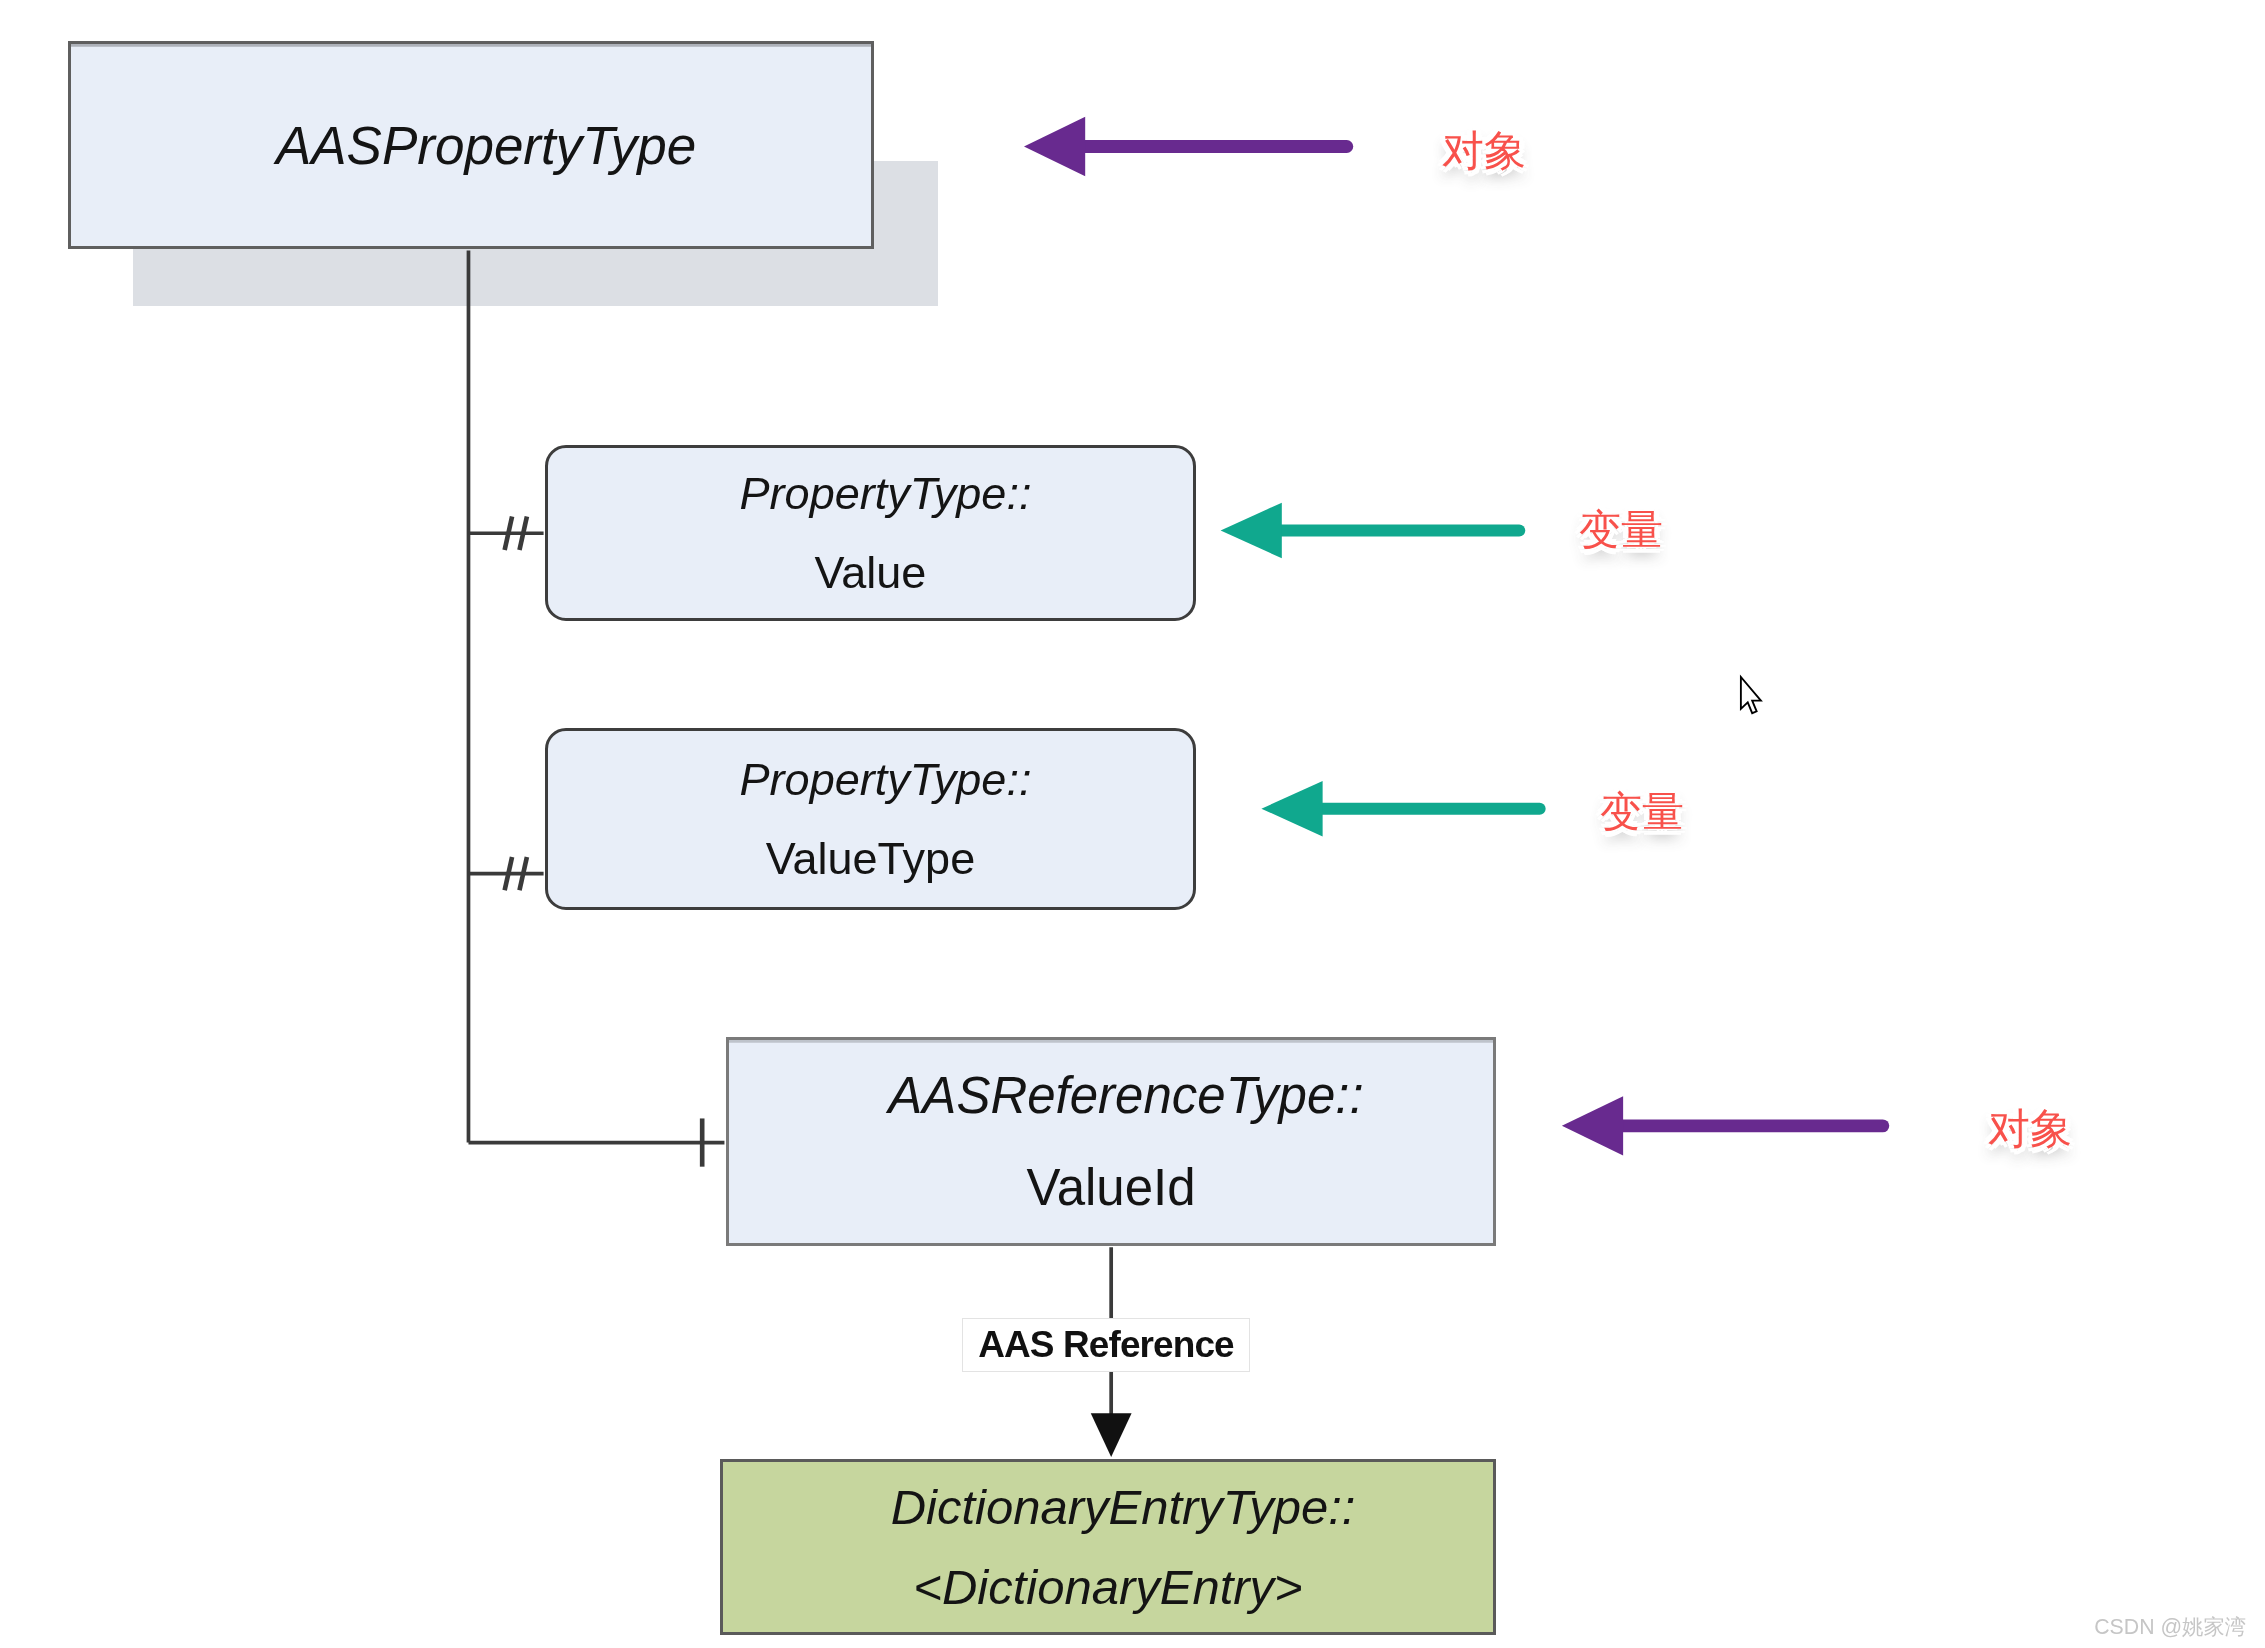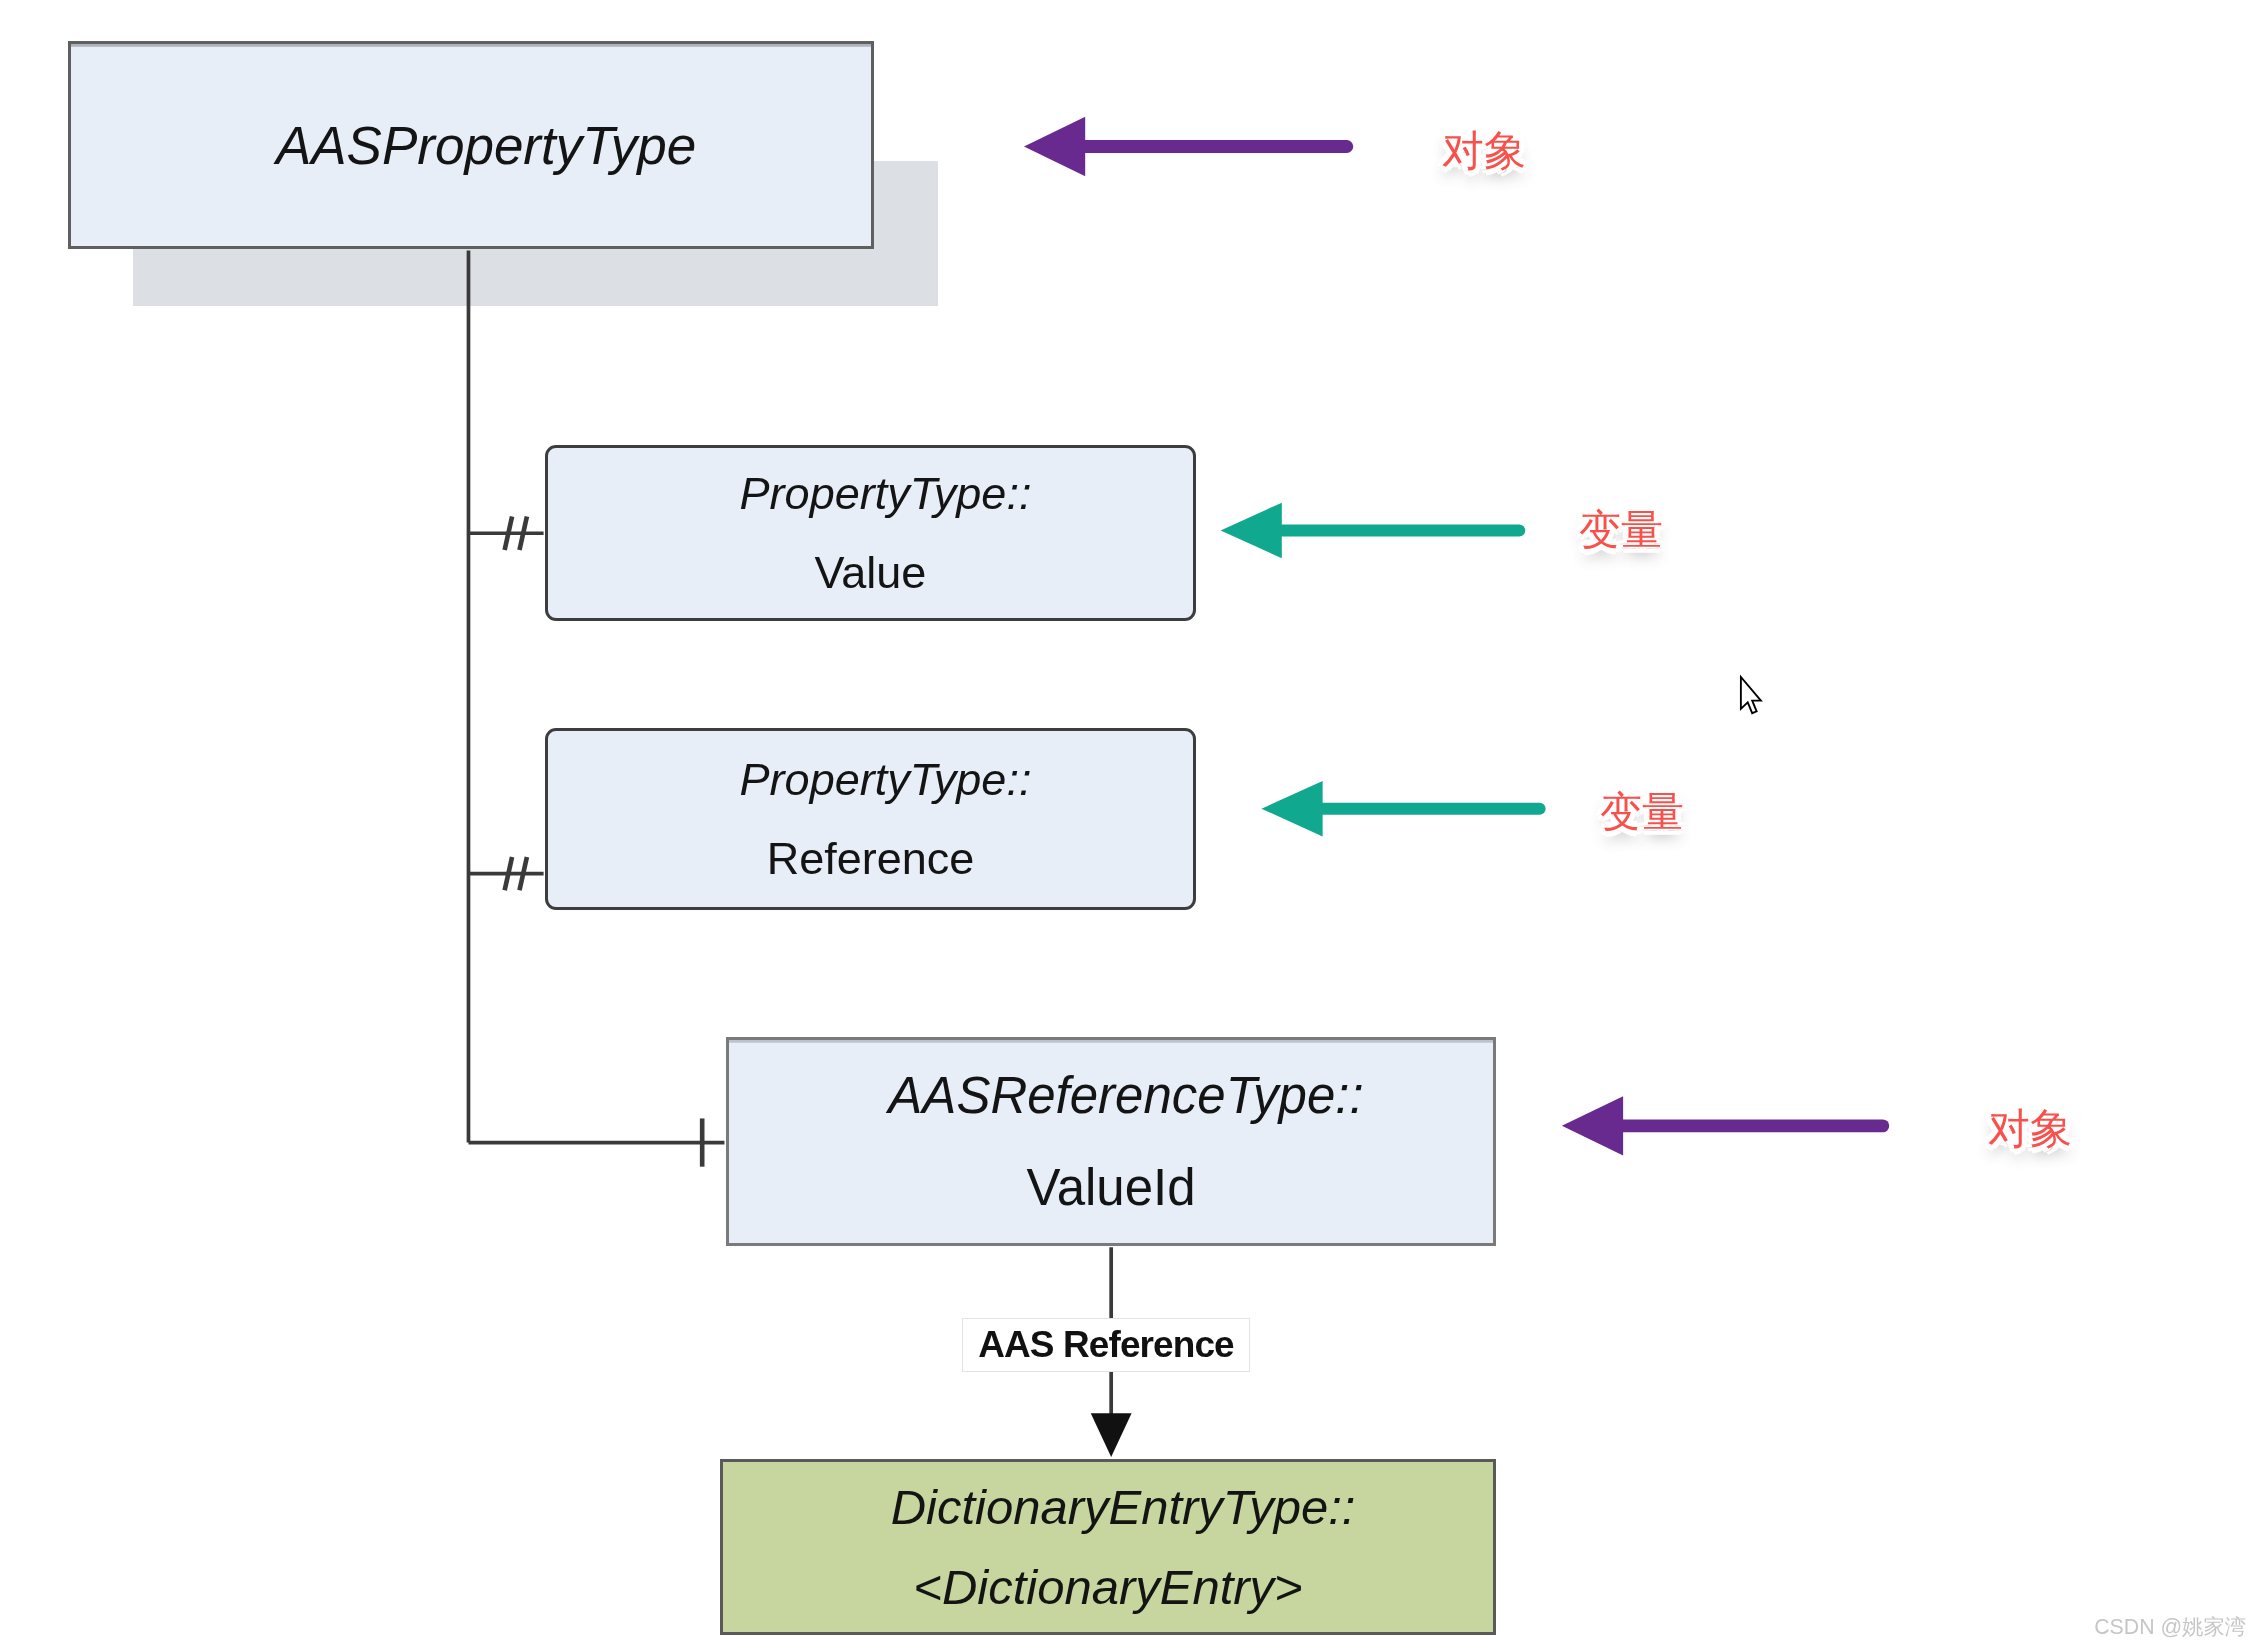--- a/index.html
+++ b/index.html
@@ -44,21 +44,21 @@
     color:#141414;text-align:center;
   }
   .node-top{
     left:68px;top:41px;width:806px;height:208px;
     border:3.7px solid var(--node-border);
     font-size:53px;font-style:italic;
     box-shadow:inset 0 2.8px 0 rgba(0,0,0,0.25);
   }
   .node-rounded{
     border:3.7px solid var(--rounded-border);
-    border-radius:11px;
+    border-radius:21px;
     font-size:45px;line-height:79px;
   }
   .node-value{left:545px;top:445px;width:651px;height:176px;}
   .node-valuetype{left:545px;top:728px;width:651px;height:182px;}
   .node-square{
     left:726px;top:1037px;width:770px;height:209px;
     border:3.7px solid #7a7a7a;
     font-size:51px;line-height:92px;
     box-shadow:inset 0 2.8px 0 rgba(0,0,0,0.18);
   }
@@ -149,21 +149,21 @@
     <span class="tline1">AASPropertyType</span>
   </div>
 
   <div class="node node-rounded node-value">
     <span class="tline1">PropertyType::</span>
     <span class="tline2">Value</span>
   </div>
 
   <div class="node node-rounded node-valuetype">
     <span class="tline1">PropertyType::</span>
-    <span class="tline2">Reference</span>
+    <span class="tline2">ValueType</span>
   </div>
 
   <div class="node node-green">
     <span class="tline1">DictionaryEntryType::</span>
     <span class="tline2">&lt;DictionaryEntry&gt;</span>
   </div>
 
   <div class="node node-square">
     <span class="tline1">AASReferenceType::</span>
     <span class="tline2">ValueId</span>

